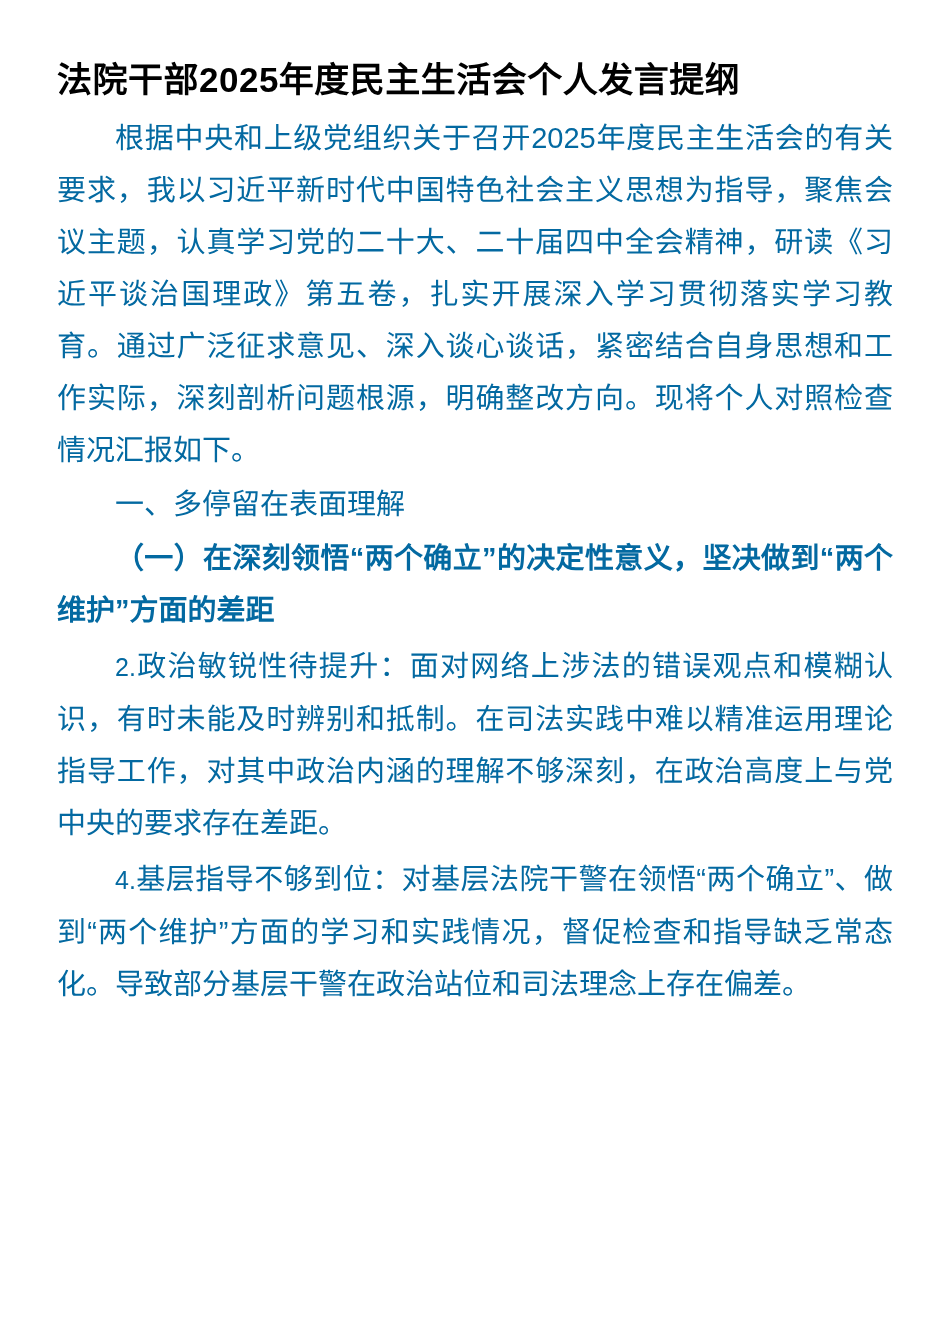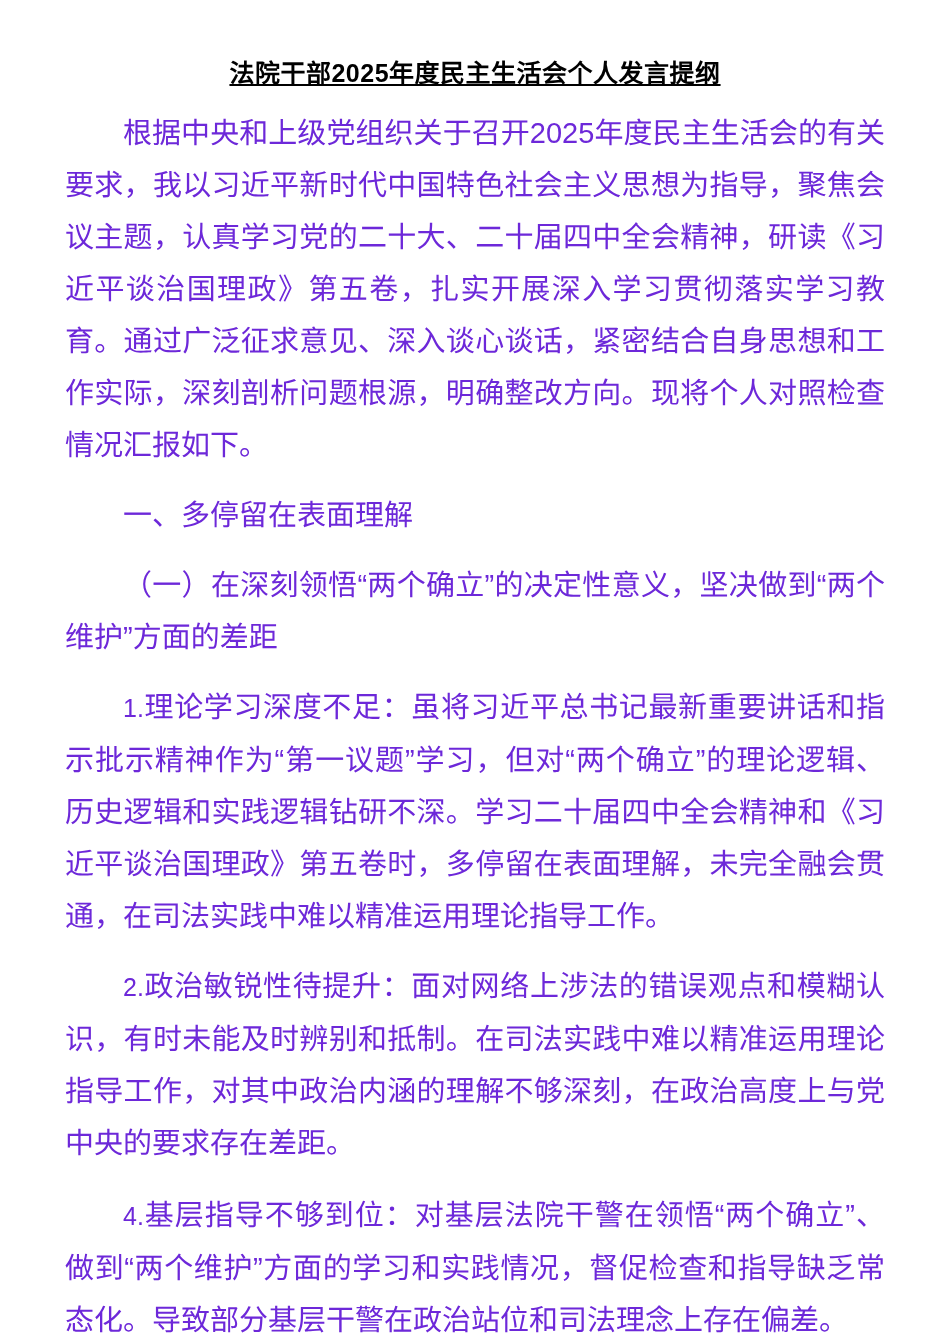--- a/index.html
+++ b/index.html
@@ -22,48 +22,47 @@
     overflow: hidden;
     box-sizing: border-box;
   }
   .content {
     position: absolute;
     left: 57px;
     top: 0;
     width: 836px;
   }
   .doc-title {
-    font-size: 25px;
+    font-size: 35px;
     font-weight: bold;
-    text-align: center;
+    text-align: left;
     letter-spacing: 0.5px;
     line-height: 1.25;
     margin: 0;
     padding-top: 58px;
     padding-bottom: 6px;
     color: #000000;
     white-space: nowrap;
-    text-decoration: underline;
   }
   .para {
     font-size: 29px;
     line-height: 52px;
     text-align: justify;
     text-align-last: left;
     text-justify: inter-ideograph;
-    margin: 8px;
+    margin: 0;
     padding: 0;
-    color: #6d28d9;
+    color: #0369a1;
     letter-spacing: 0px;
   }
   .para.indent {
     text-indent: 58px;
   }
   .para.heading-bold {
-    font-weight: normal;
+    font-weight: bold;
     text-indent: 58px;
   }
   .para.section-line {
     text-indent: 58px;
   }
   .spacer-sm { height: 4px; }
   .spacer-xs { height: 2px; }
   
   .num {
     font-family: "Liberation Sans", sans-serif;
@@ -86,21 +85,20 @@
     <div class="spacer-xs"></div>
 
     <p class="para section-line">一、多停留在表面理解</p>
 
     <div class="spacer-xs"></div>
 
     <p class="para heading-bold">（一）在深刻领悟“两个确立”的决定性意义，坚决做到“两个维护”方面的差距</p>
 
     <div class="spacer-xs"></div>
 
-    <p class="para indent"><span class="num">1.</span><span>理论学习深度不足：虽将习近平总书记最新重要讲话和指示批示精神作为“第一议题”学习，但对“两个确立”的理论逻辑、历史逻辑和实践逻辑钻研不深。学习二十届四中全会精神和《习近平谈治国理政》第五卷时，多停留在表面理解，未完全融会贯通，在司法实践中难以精准运用理论指导工作。</span></p>
 
     <div class="spacer-xs"></div>
 
     <p class="para indent"><span class="num">2.</span><span>政治敏锐性待提升：面对网络上涉法的错误观点和模糊认识，有时未能及时辨别和抵制。在司法实践中难以精准运用理论指导工作，对其中政治内涵的理解不够深刻，在政治高度上与党中央的要求存在差距。</span></p>
 
     <div class="spacer-xs"></div>
 
 
     <div class="spacer-xs"></div>
 

